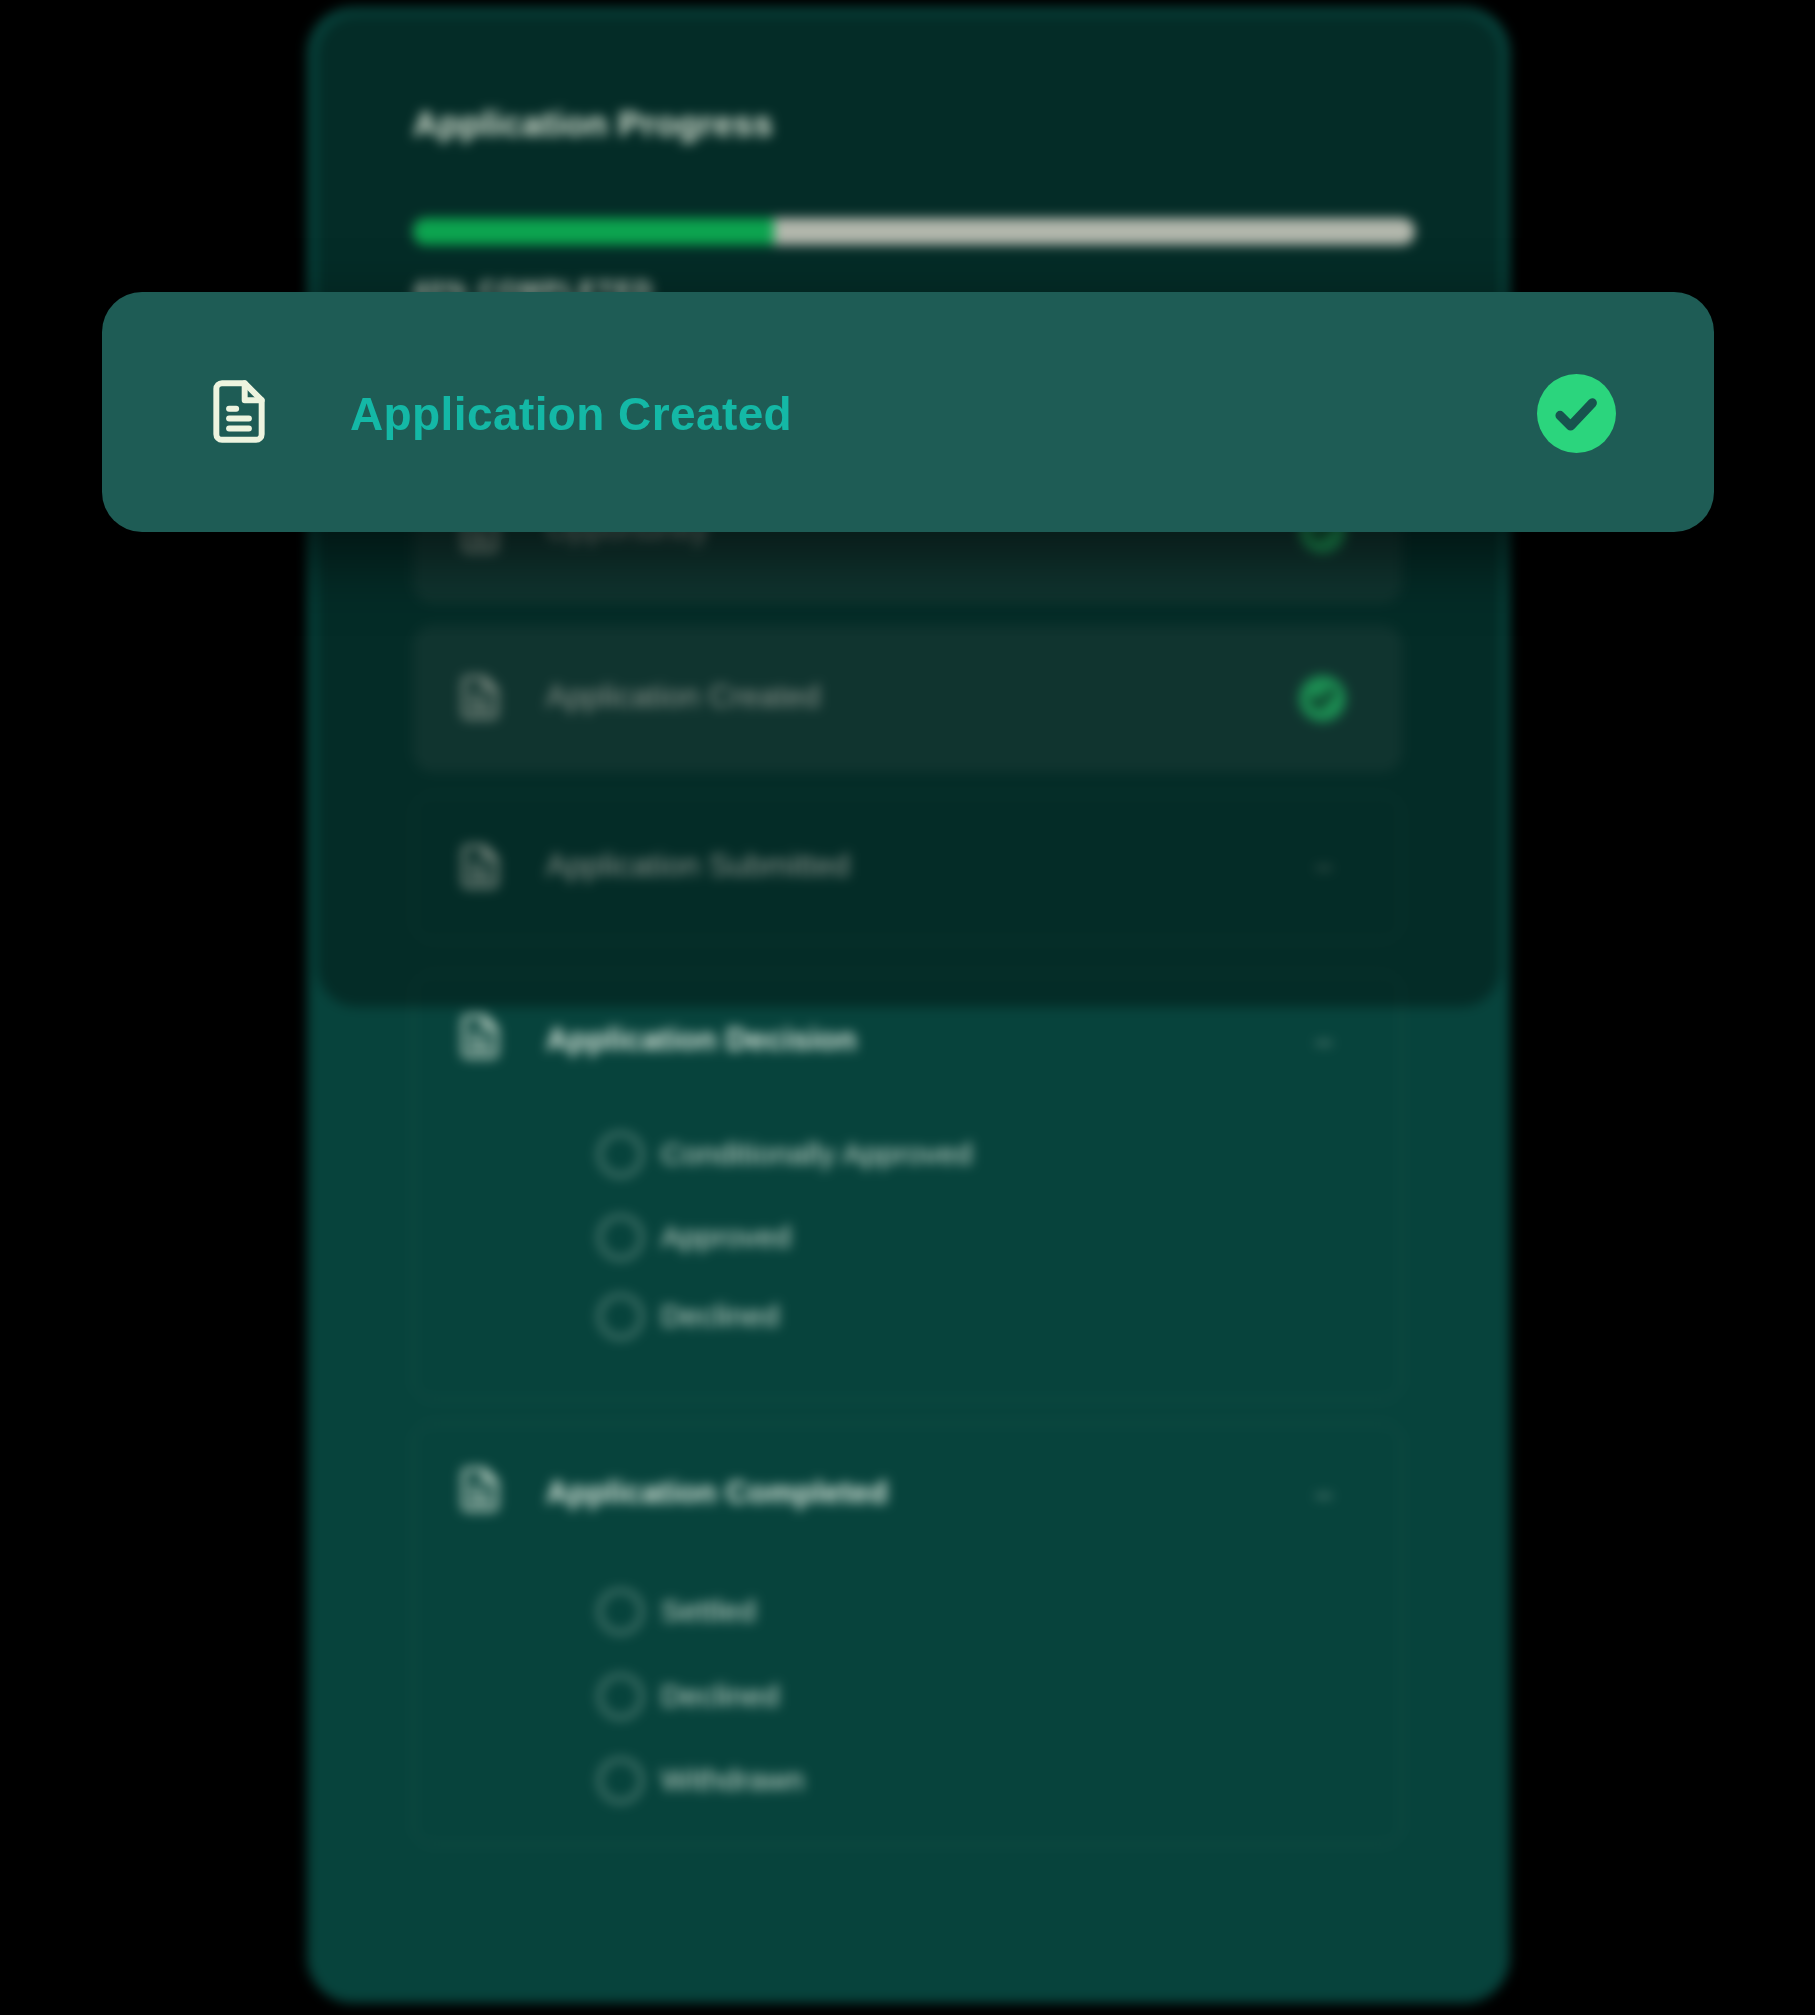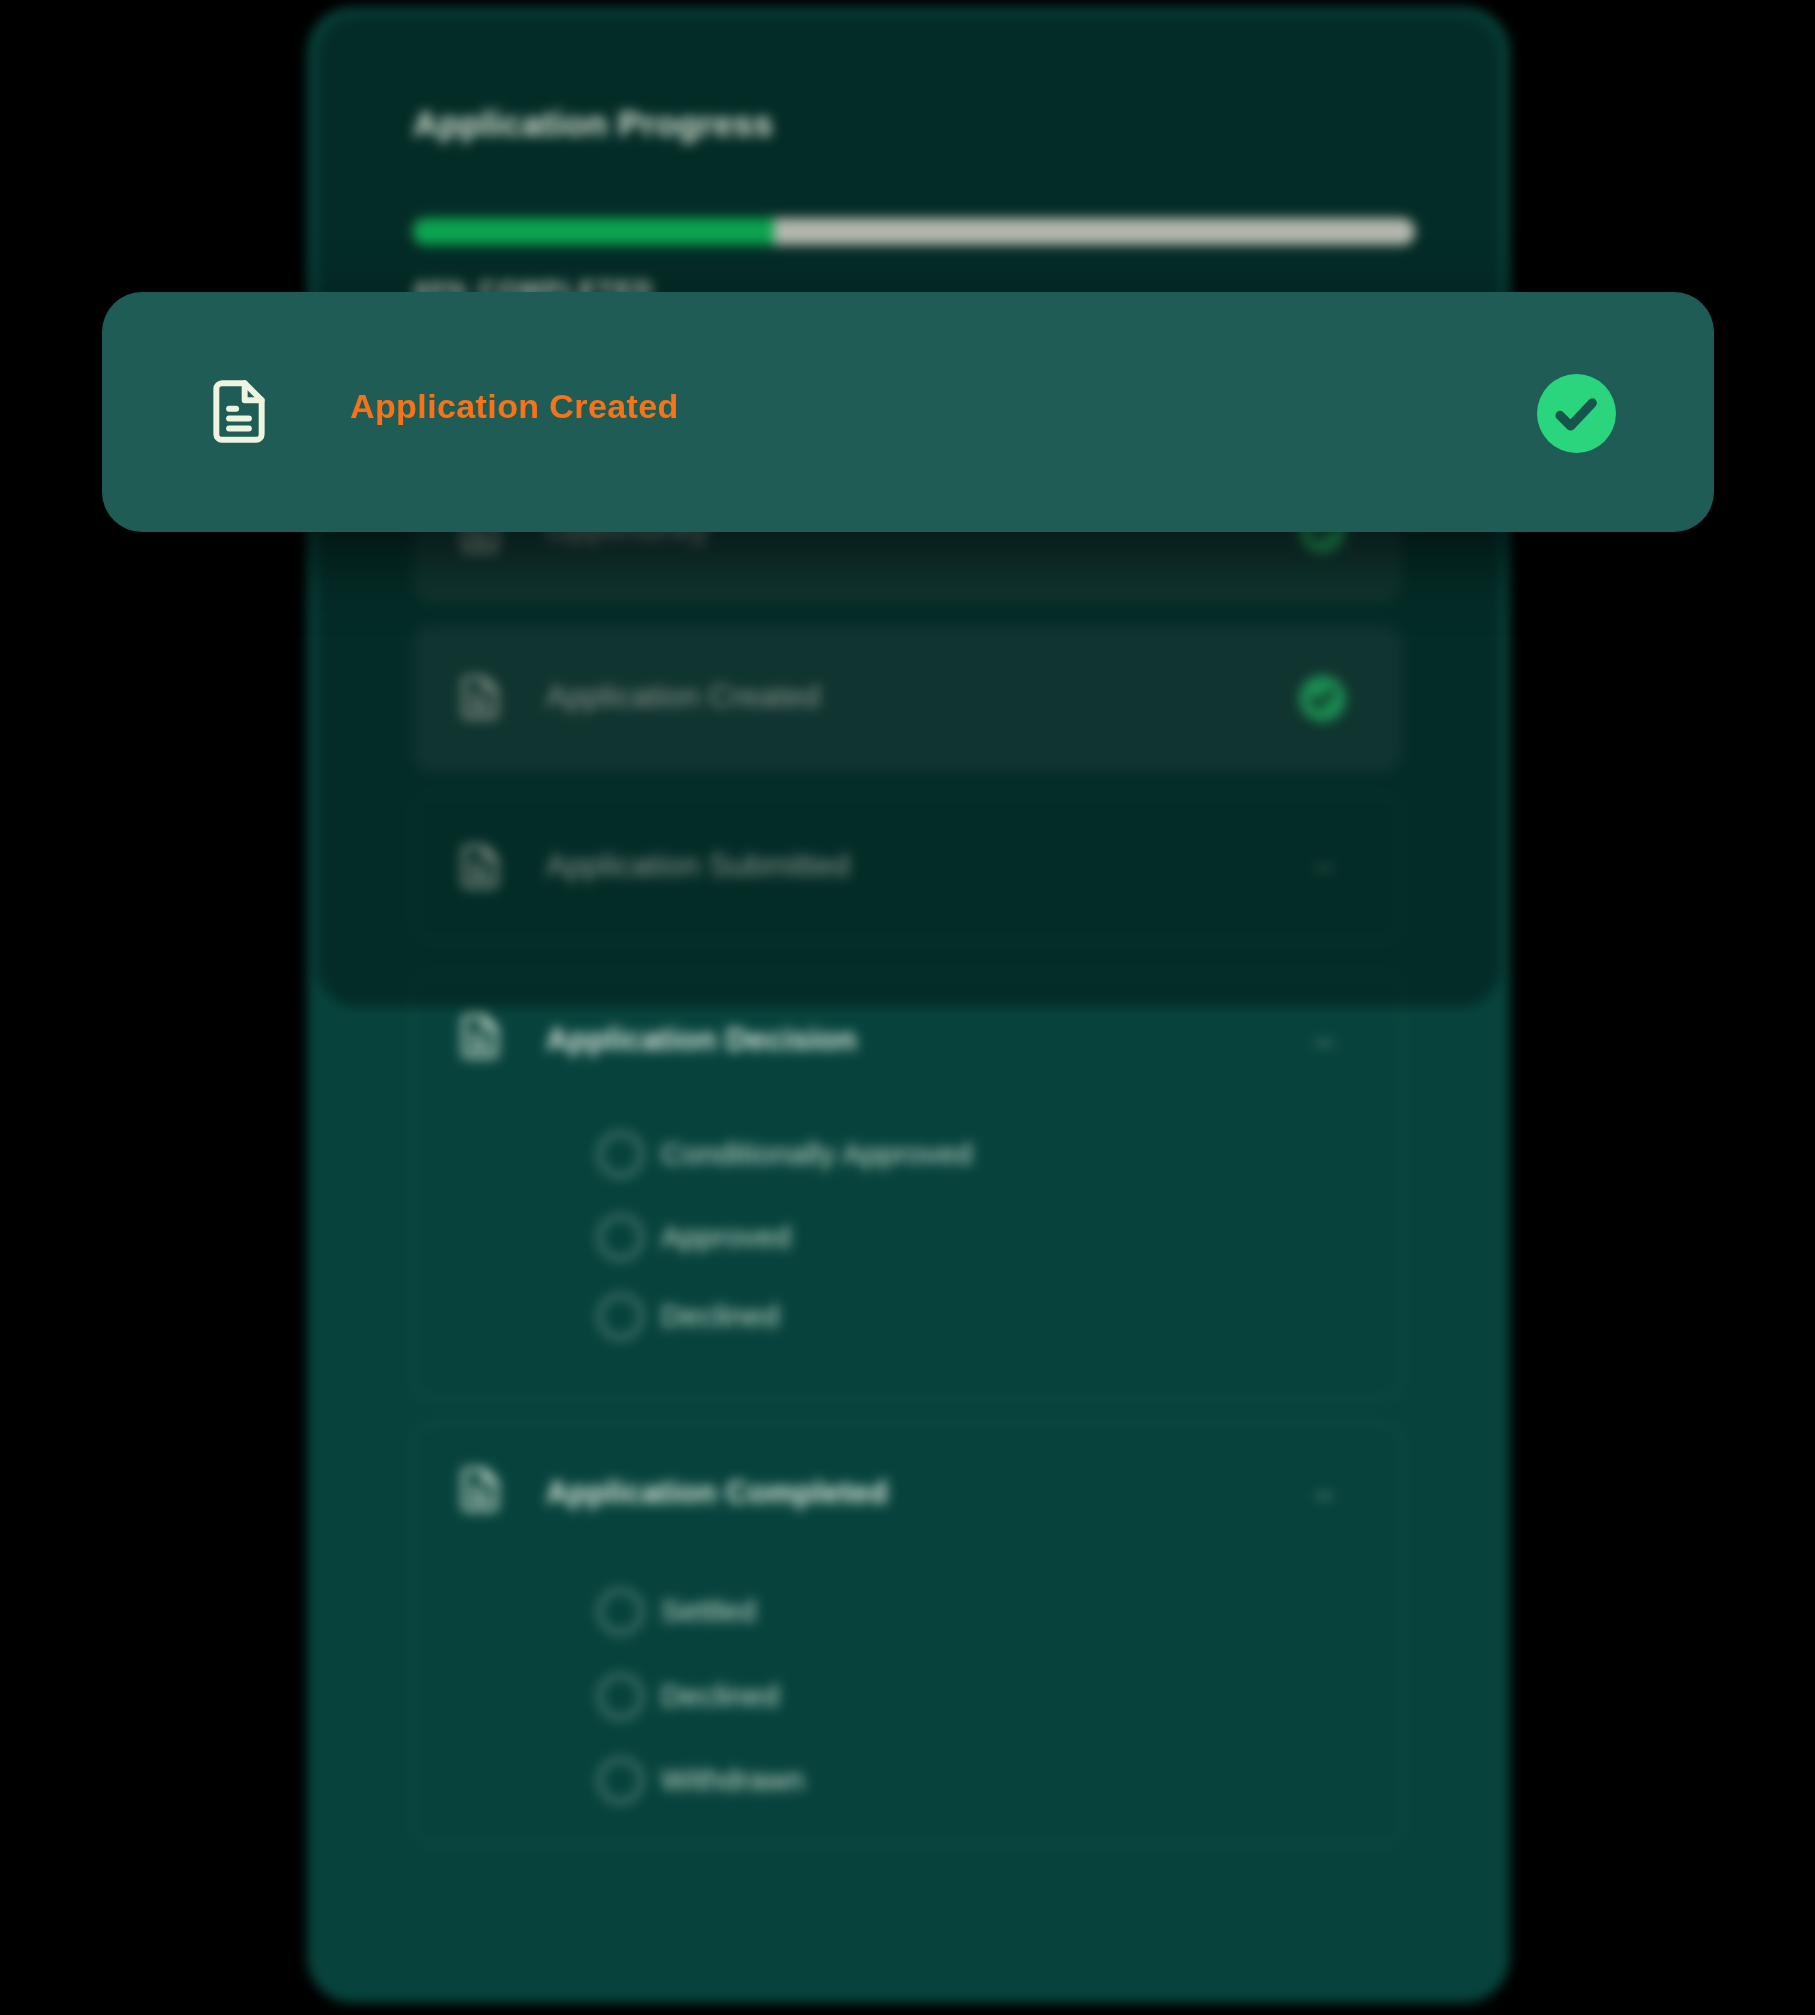--- a/index.html
+++ b/index.html
@@ -32,22 +32,22 @@
   .check-badge{position:absolute;left:1297px;z-index:2;}
   .dash{position:absolute;left:1316px;z-index:2;font-size:28px;color:#AFC0B3;}
   .radio{position:absolute;width:45px;height:45px;border-radius:50%;z-index:2;box-sizing:border-box;
          border:3.3px solid rgba(205,226,211,0.55);background:transparent;}
   .radio-label{position:absolute;z-index:2;font-size:30px;color:#CFDFD2;letter-spacing:0.2px;}
 
   
   .tooltip{position:absolute;left:102px;top:292px;width:1612px;height:240px;z-index:10;
            border-radius:40px;background:#1E5C55;box-shadow:0 25px 66px rgba(0,0,0,0.55);}
   .tt-icon{position:absolute;left:205px;top:372px;z-index:11;color:#EDF4DF;}
-  .tt-title{position:absolute;left:350px;top:387px;z-index:11;font-size:34px;font-weight:700;
-            color:#f97316;letter-spacing:0.4px;}
+  .tt-title{position:absolute;left:350px;top:387px;z-index:11;font-size:46px;font-weight:700;
+            color:#14b8a6;letter-spacing:0.4px;}
   .tt-check{position:absolute;left:1537px;top:374px;z-index:11;}
 </style>
 </head>
 <body>
 
 <div class="stage">
 
   <div class="app-blur">
 
     <div class="panel"></div>

